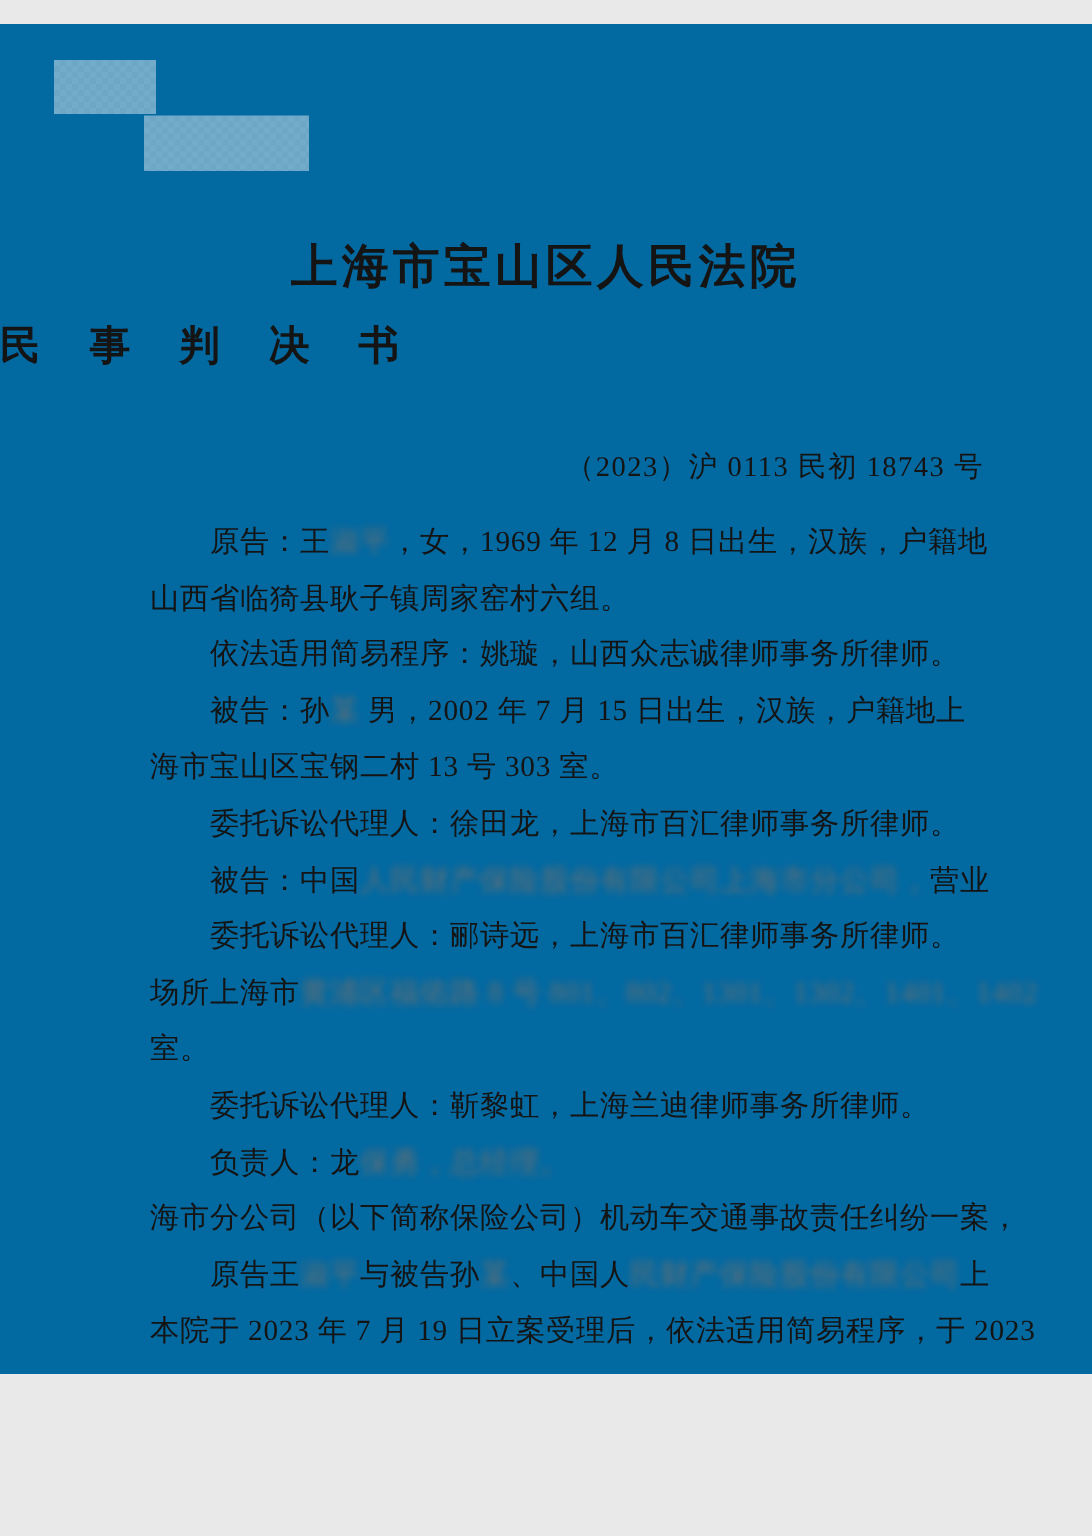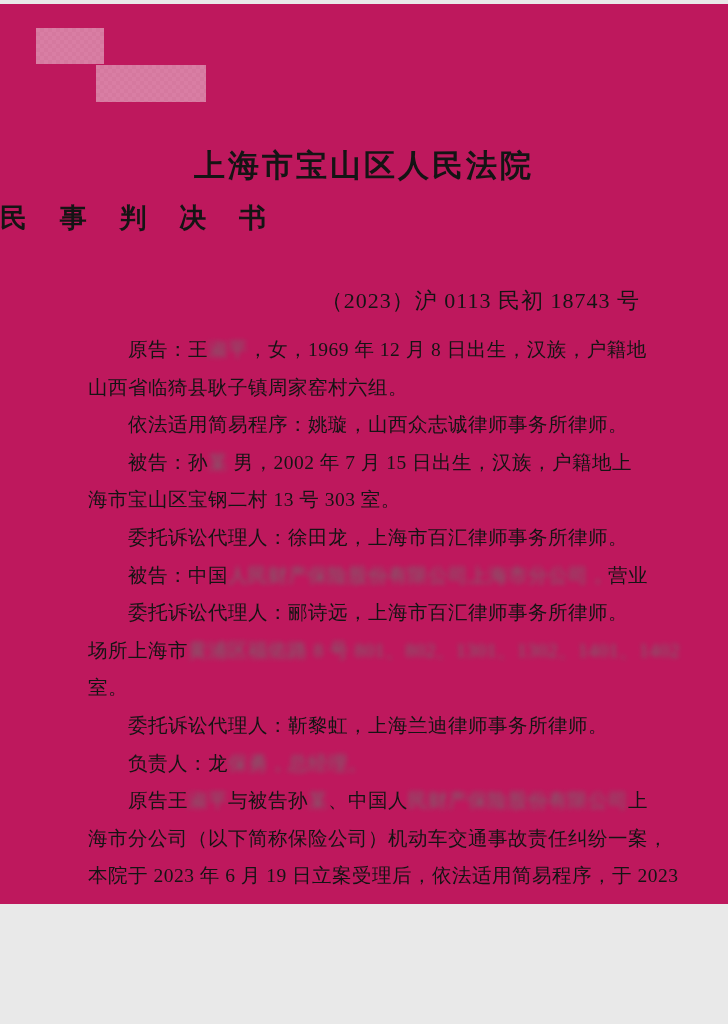--- a/index.html
+++ b/index.html
@@ -1,46 +1,46 @@
 <!DOCTYPE html>
 <html><head>
 <meta charset="utf-8">
 <style>
   html,body { margin:0; padding:0; background:#e9e9e9; }
   .page {
     position:relative;
     width:728px; height:900px;
-    margin:4px auto;
-    background:#be185d;
+    margin:16px auto;
+    background:#0369a1;
     overflow:hidden;
     font-family:"Liberation Serif","DejaVu Serif",serif;
     color:#141414;
   }
   .court-name {
     position:absolute; top:141px; left:0; right:0;
     text-align:center;
     font-size:31px; font-weight:bold;
     letter-spacing:3px;
     white-space:nowrap;
   }
   .doc-title {
     position:absolute; top:196px; left:0; right:0;
     text-align:left;
     font-size:27px; font-weight:bold;
     letter-spacing:13px;
     white-space:nowrap;
   }
   .case-number {
-    position:absolute; top:282px; right:88px;
-    font-size:22px;
+    position:absolute; top:282px; right:72px;
+    font-size:19px;
     letter-spacing:1px;
     white-space:nowrap;
   }
   .doc-body {
-    position:absolute; top:327px; left:88px; right:70px;
+    position:absolute; top:327px; left:100px; right:70px;
     font-size:19.5px;
   }
   .line {
     height:37.6px; line-height:37.6px;
     white-space:nowrap;
     letter-spacing:0.5px;
   }
   .line.indent { padding-left:40px; }
   .redacted {
     filter: blur(2.6px);
@@ -83,20 +83,20 @@
       <div class="line indent"><span>依法适用简易程序：姚璇，山西众志诚律师事务所律师。</span></div>
       <div class="line indent"><span>被告：孙</span><span class="redacted">某</span><span> 男，2002 年 7 月 15 日出生，汉族，户籍地上</span></div>
       <div class="line"><span>海市宝山区宝钢二村 13 号 303 室。</span></div>
       <div class="line indent"><span>委托诉讼代理人：徐田龙，上海市百汇律师事务所律师。</span></div>
       <div class="line indent"><span>被告：中国</span><span class="redacted">人民财产保险股份有限公司上海市分公司，</span><span>营业</span></div>
       <div class="line indent"><span>委托诉讼代理人：郦诗远，上海市百汇律师事务所律师。</span></div>
       <div class="line"><span>场所上海市</span><span class="redacted">黄浦区福佑路 8 号 801、802、1301、1302、1401、1402</span></div>
       <div class="line"><span>室。</span></div>
       <div class="line indent"><span>委托诉讼代理人：靳黎虹，上海兰迪律师事务所律师。</span></div>
       <div class="line indent"><span>负责人：龙</span><span class="redacted">保勇，总经理。</span></div>
+      <div class="line"><span>海市分公司（以下简称保险公司）机动车交通事故责任纠纷一案，</span></div>
       <div class="line indent"><span>原告王</span><span class="redacted">淑平</span><span>与被告孙</span><span class="redacted">某</span><span>、中国人</span><span class="redacted">民财产保险股份有限公司</span><span>上</span></div>
-      <div class="line"><span>海市分公司（以下简称保险公司）机动车交通事故责任纠纷一案，</span></div>
-      <div class="line"><span>本院于 2023 年 6 月 19 日立案受理后，依法适用简易程序，于 2023</span></div>
+      <div class="line"><span>本院于 2023 年 7 月 19 日立案受理后，依法适用简易程序，于 2023</span></div>
     </div>
 
   <div class="page-number">- 1 -</div>
 
 </div>
 
 </body></html>

